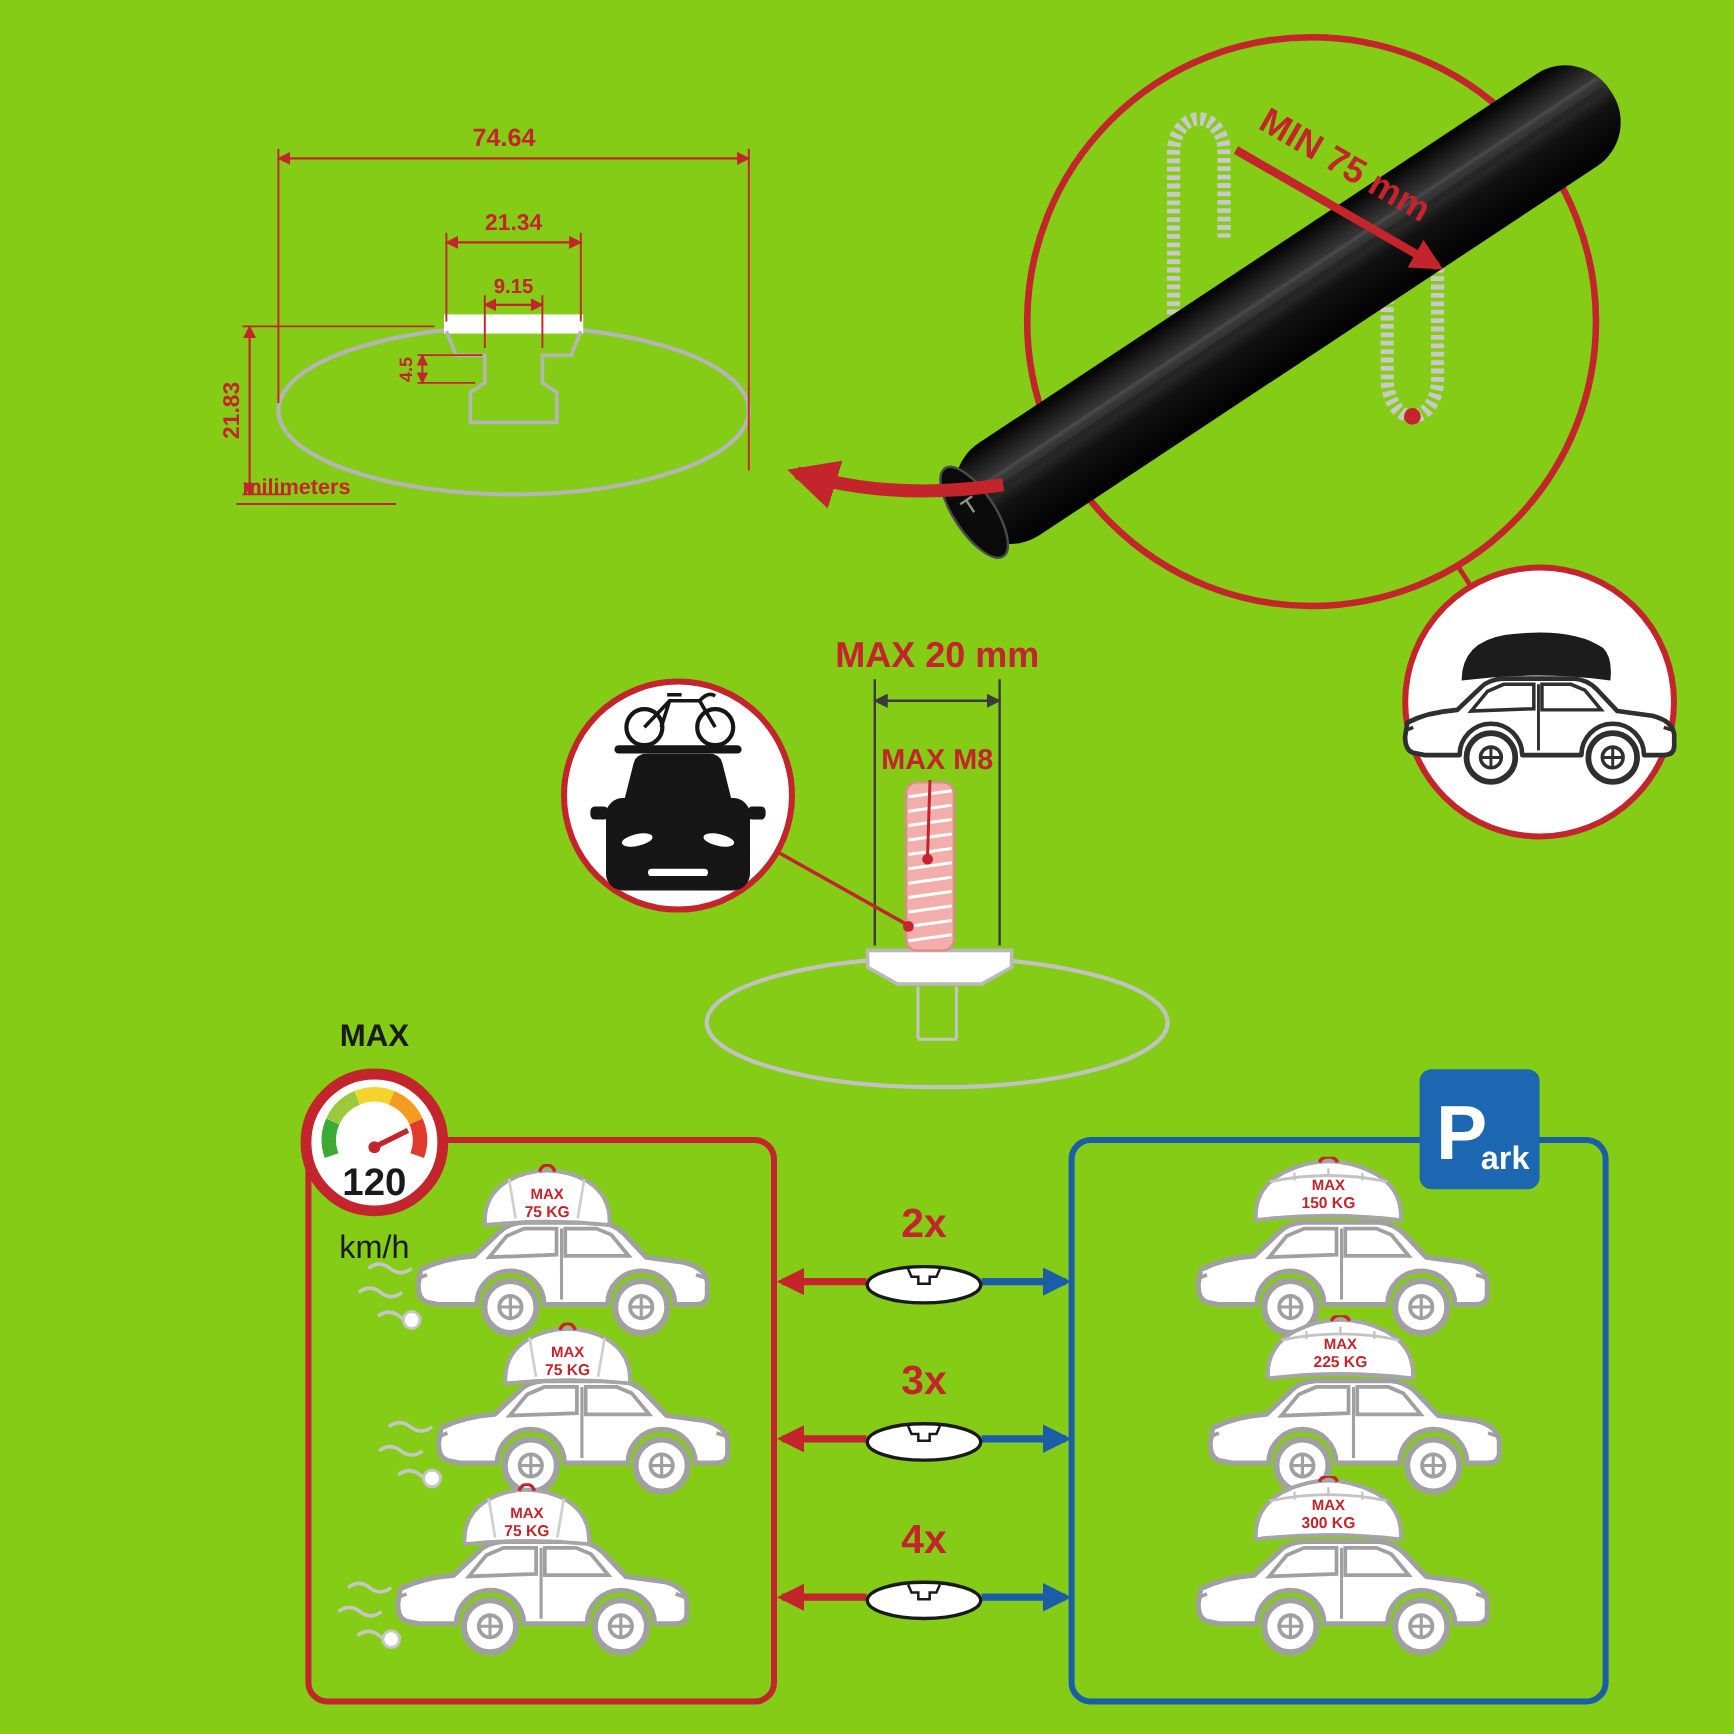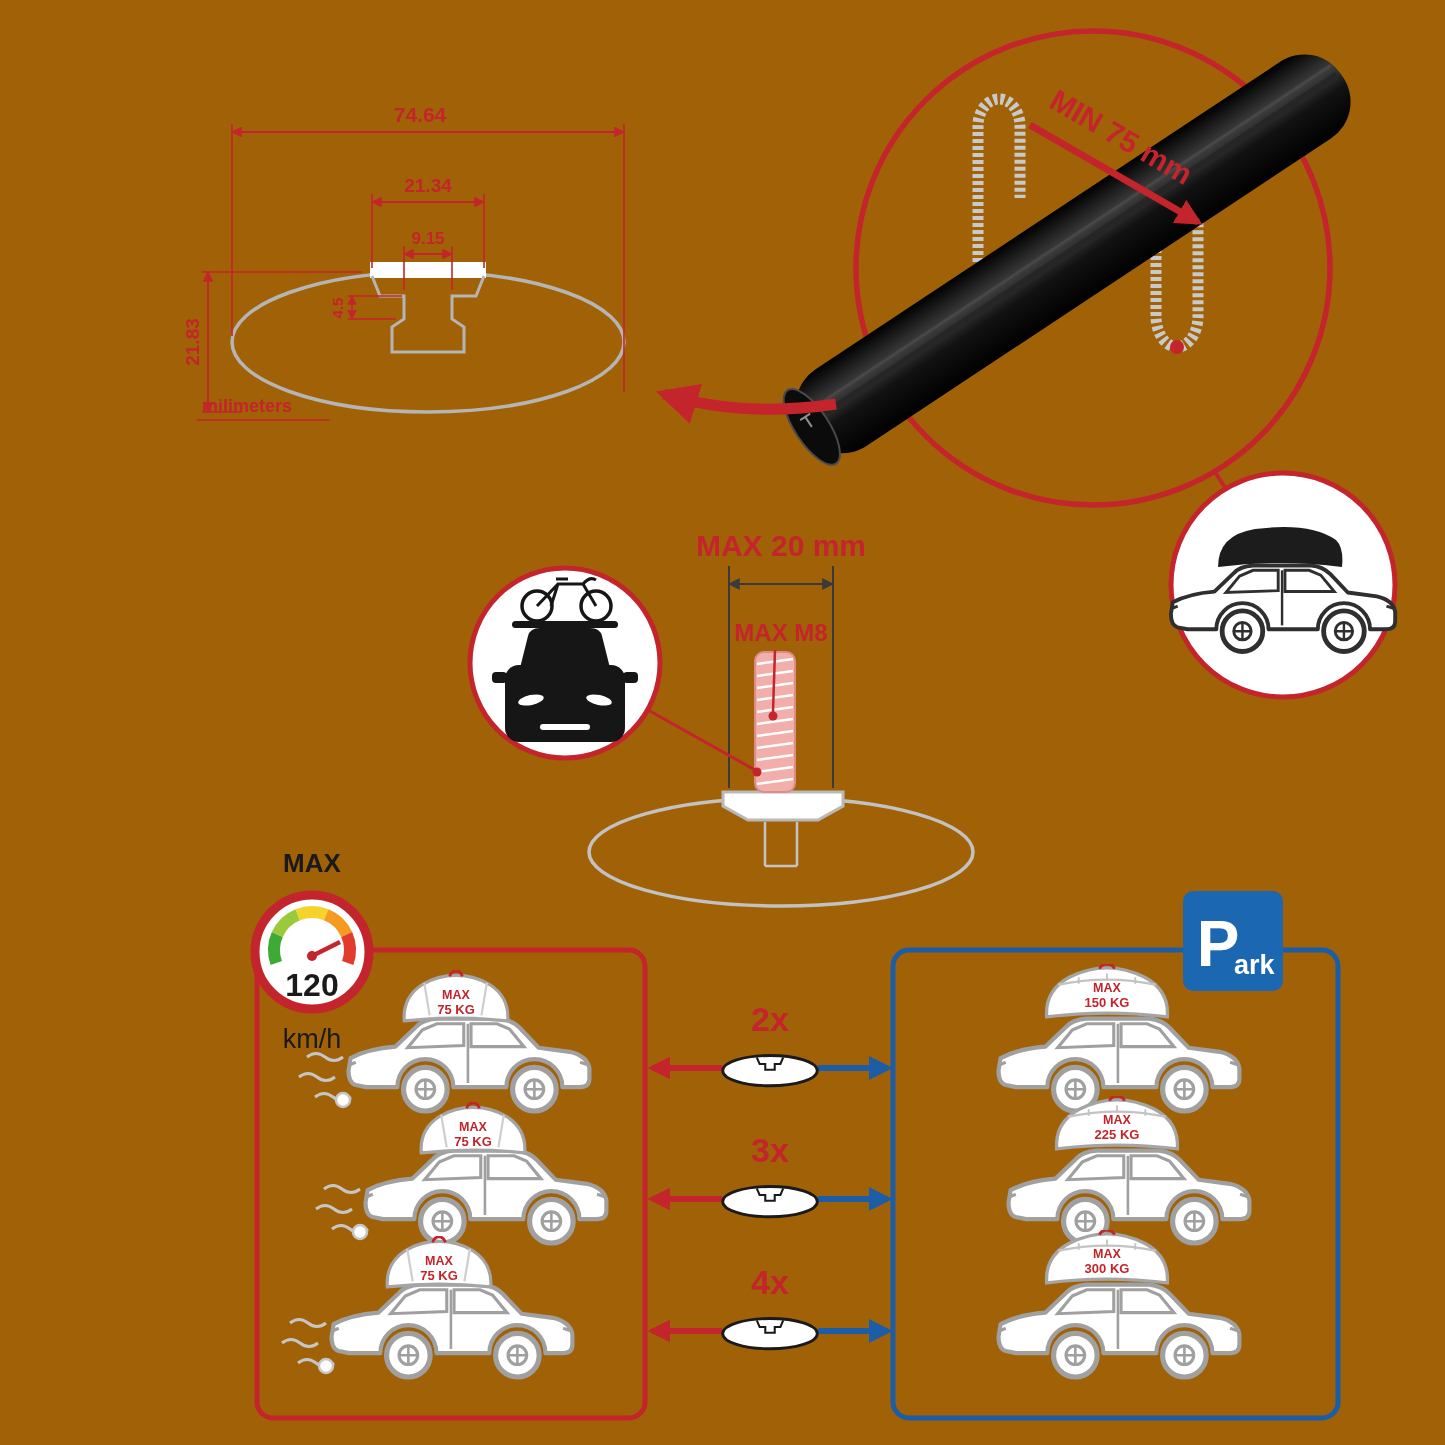--- a/index.html
+++ b/index.html
@@ -1,16 +1,16 @@
 <!DOCTYPE html>
 <html><head>
 <meta charset="utf-8">
 <style>
   html,body{margin:0;padding:0;background:#fff;}
-  .canvas{position:relative;width:1445px;height:1445px;background:#a16207;overflow:hidden;}
+  .canvas{position:relative;width:1445px;height:1445px;background:#84cc16;overflow:hidden;}
   .canvas > svg{position:absolute;left:0;top:0;}
   text{font-family:"Liberation Sans","DejaVu Sans",sans-serif;}
   .dim{fill:#c4242b;font-weight:bold;text-anchor:middle;}
   .redlbl{fill:#c4242b;font-weight:bold;text-anchor:middle;}
   .blk{fill:#1a1a1a;text-anchor:middle;}
   .count{fill:#c4242b;font-weight:bold;font-size:34px;text-anchor:middle;}
   .bagtxt{fill:#c4242b;font-weight:bold;text-anchor:middle;}
   .white{fill:#ffffff;font-weight:bold;}
 </style>
 </head>

